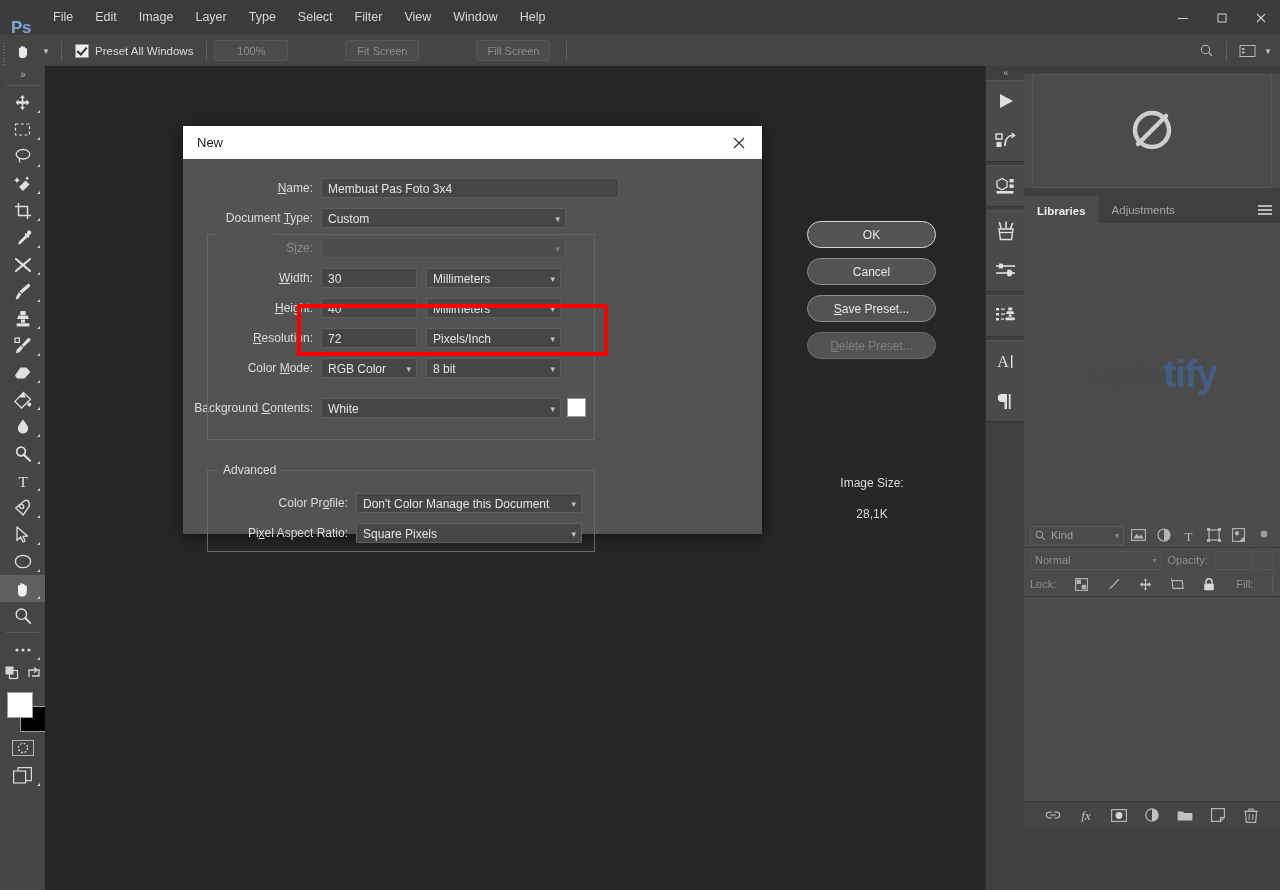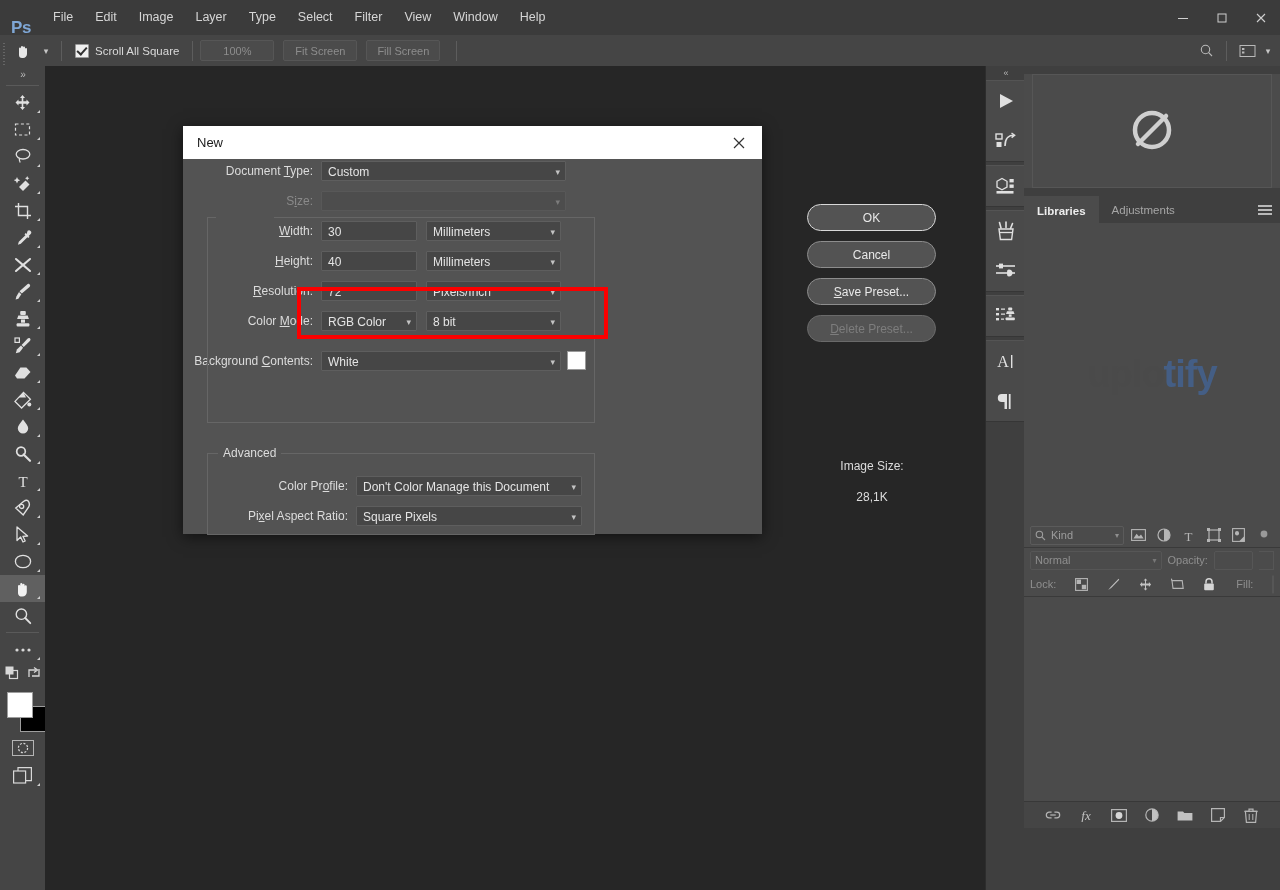--- a/index.html
+++ b/index.html
@@ -170,24 +170,24 @@
     <div class="opt-grip"></div>
     <div class="opt-tool">
       <svg width="18" height="18" viewBox="0 0 18 18">
         <path d="M5 12 V6.5a1 1 0 012 0V5a1 1 0 012 0v.6a1 1 0 012 0V7a1 1 0 012 0v5c0 2.2-1.6 4-4 4H8c-2 0-3-1.3-3-3z" fill="#e8e8e8"></path>
       </svg>
     </div>
     <div class="opt-caret">▾</div>
     <div class="opt-sep"></div>
     <div class="opt-check">
       <span class="cbox"></span>
-      <span class="opt-label">Scroll All Square</span>
+      <span class="opt-label">Preset All Windows</span>
     </div>
     <div class="opt-sep"></div>
-    <div style="display:flex;align-items:center;">
+    <div style="display:flex;align-items:center;gap:48px;">
       <div class="opt-btn">100%</div>
       <div class="opt-btn">Fit Screen</div>
       <div class="opt-btn">Fill Screen</div>
     </div>
     <div class="opt-sep"></div>
     <div class="opt-right">
       <div class="opt-ricon">
         <svg width="15" height="15" viewBox="0 0 15 15">
             <circle cx="6.5" cy="6.5" r="4.2" fill="none" stroke="#b9b9b9" stroke-width="1.1"></circle>
             <path d="M9.7 9.7 L13 13" stroke="#b9b9b9" stroke-width="1.1"></path>
@@ -651,20 +651,24 @@
         <svg width="14" height="14" viewBox="0 0 14 14">
             <path d="M2 2 L12 12 M12 2 L2 12" stroke="#333" stroke-width="1.2"></path>
           </svg>
       </span>
     </div>
 
     <div class="dlg-body">
 
       <div class="fieldset"></div>
 
+      <div class="row" style="margin-top:17px;">
+        <span class="lbl"><span class="u">N</span><span>ame:</span></span>
+        <span class="field" style="width:298px;">Membuat Pas Foto 3x4</span>
+      </div>
 
       <div class="row">
         <span class="lbl"><span>Document </span><span class="u">T</span><span>ype:</span></span>
         <span class="sel" style="width:245px;"><span>Custom</span><span class="cv">▾</span></span>
       </div>
 
       <div class="row">
         <span class="lbl dis"><span>S</span><span class="u">i</span><span>ze:</span></span>
         <span class="sel dis" style="width:245px;"><span></span><span class="cv">▾</span></span>
       </div>

